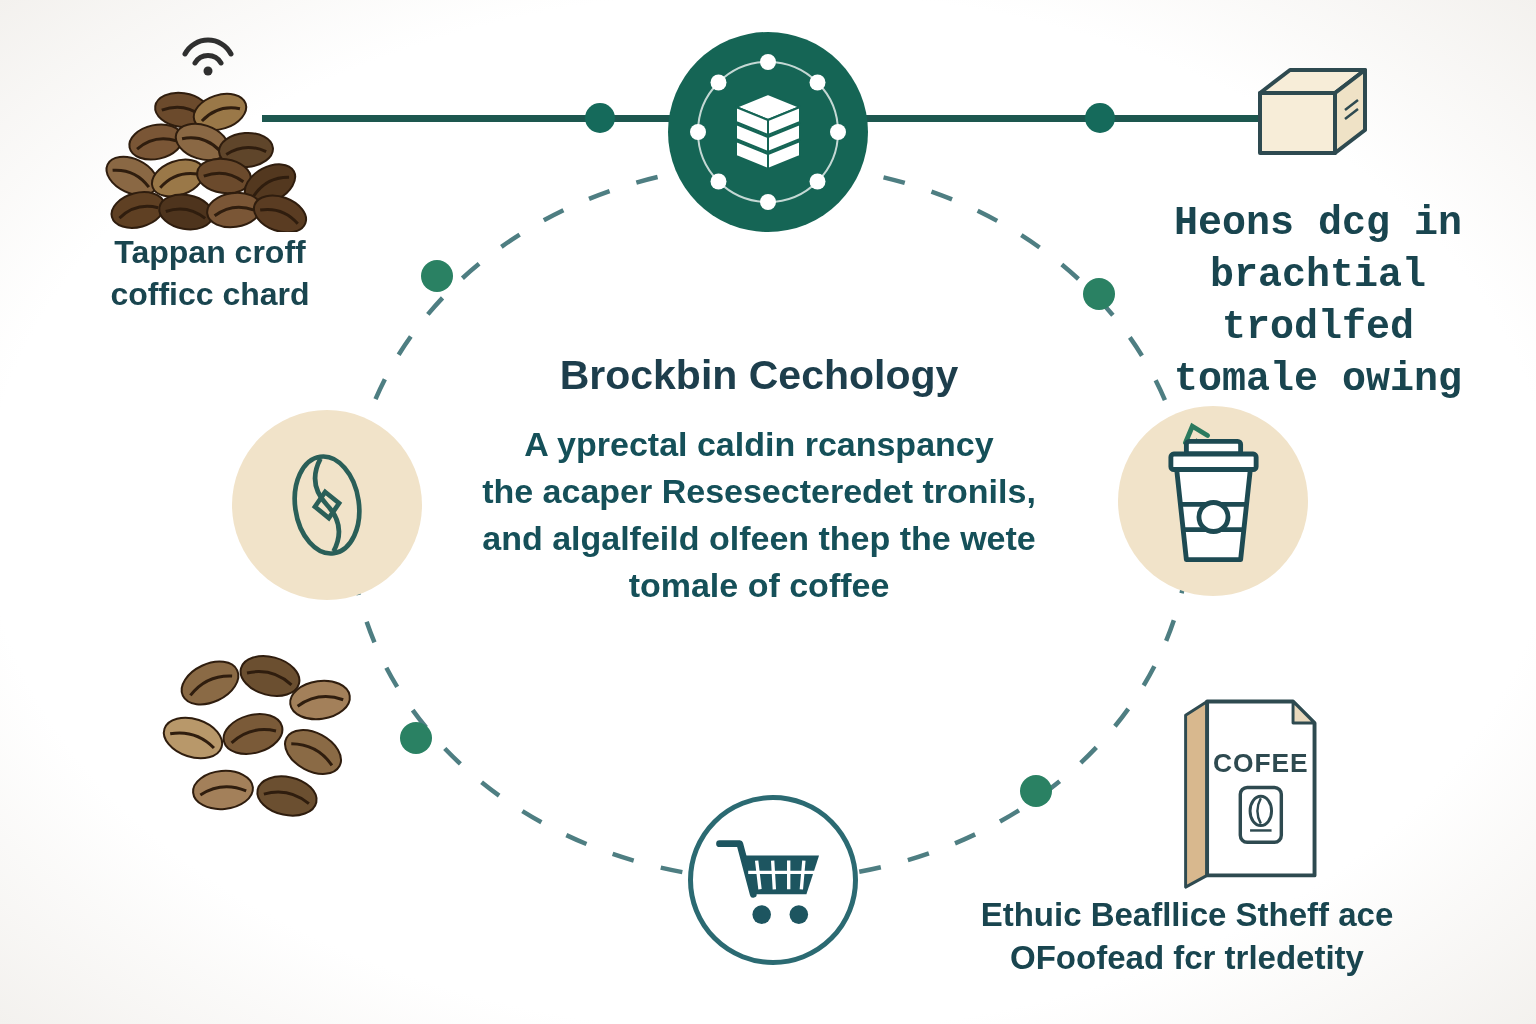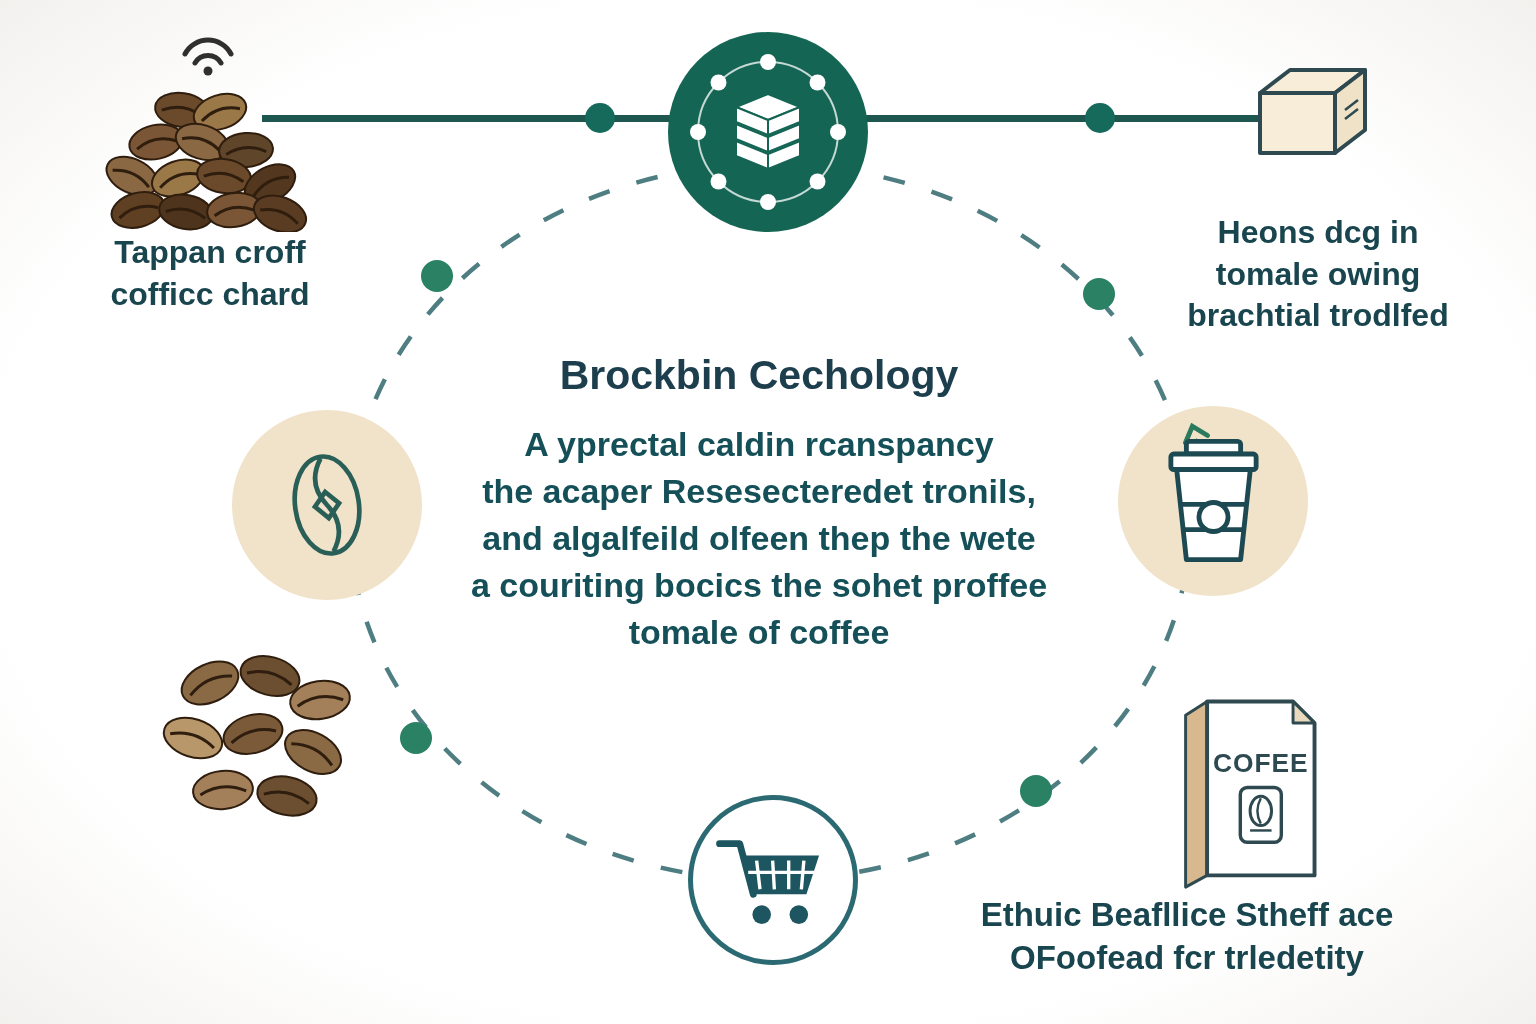--- a/index.html
+++ b/index.html
@@ -27,21 +27,21 @@
   .beige-circle.right{left:1118px;top:406px;}
   
   .hub{left:663px;top:27px;width:210px;height:210px;}
   
   .cart-circle{left:688px;top:795px;width:160px;height:160px;border-radius:50%;
     background:#ffffff;border:5px solid #2b6a72;display:flex;align-items:center;justify-content:center;}
   
   .label{font-weight:700;color:#19454f;text-align:center;line-height:1.3;}
   .label span{display:block;}
   .tl-label{left:50px;top:232px;width:320px;font-size:32px;}
-  .tr-label{left:1138px;top:212px;width:360px;font-size:32px;}
+  .tr-label{left:1138px;top:198px;width:360px;font-size:40px;font-family:Liberation Mono, monospace;}
   .bl-label{left:48px;top:824px;width:430px;font-size:33px;}
   .br-label{left:942px;top:894px;width:490px;font-size:33px;}
   .center-text{left:367px;top:352px;width:784px;text-align:center;}
   .center-title{font-size:41px;font-weight:800;color:#1d3e4c;margin:0 0 22px 0;}
   .center-body{font-size:34px;font-weight:700;color:#155059;line-height:1.38;margin:16px;}
   .center-body span{display:block;}
   svg{display:block;}
 </style>
 </head>
 <body>
@@ -244,34 +244,33 @@
     <path d="M82,152 L104,152" stroke="#2e4a50" stroke-width="2.5"></path>
   </svg>
 
   <div class="abs label tl-label">
     <span>Tappan croff</span>
     <span>cofficc chard</span>
   </div>
 
   <div class="abs label tr-label">
     <span>Heons dcg in</span>
+    <span>brachtial trodlfed</span>
     <span>tomale owing</span>
-    <span>brachtial trodlfed</span>
   </div>
 
 
   <div class="abs label br-label">
     <span>Ethuic Beafllice Stheff ace</span>
     <span>OFoofead fcr trledetity</span>
   </div>
 
   <div class="abs center-text">
     <h1 class="center-title">Brockbin Cechology</h1>
     <p class="center-body">
       <span>A yprectal caldin rcanspancy</span>
       <span>the acaper Resesecteredet tronils,</span>
       <span>and algalfeild olfeen thep the wete</span>
-      <span>a couriting bocics the sohet proffee</span>
       <span>tomale of coffee</span>
     </p>
   </div>
 
 </div>
 
 </body></html>

